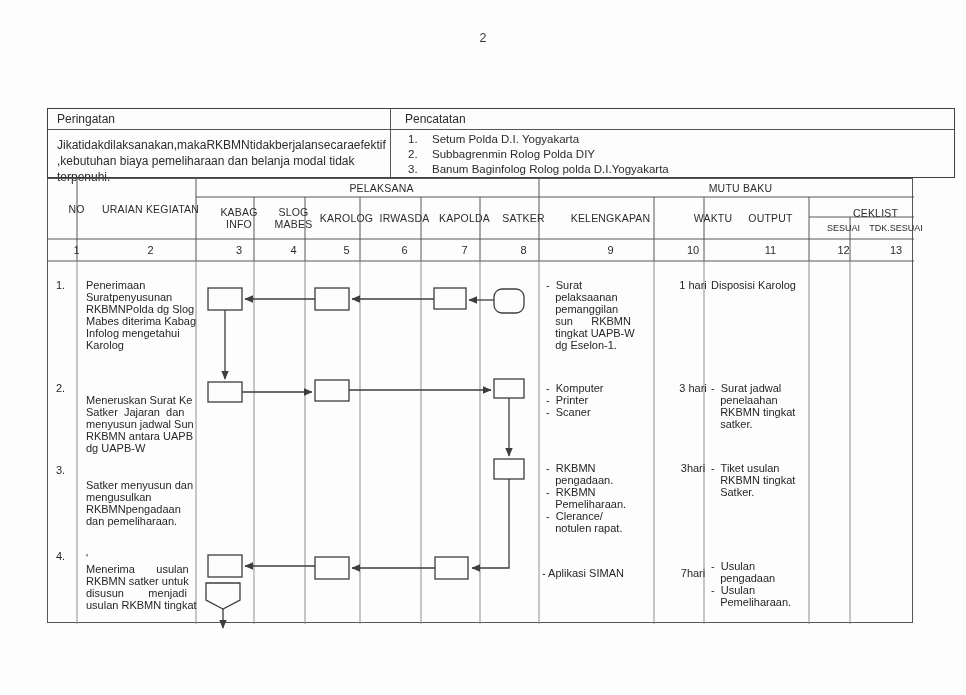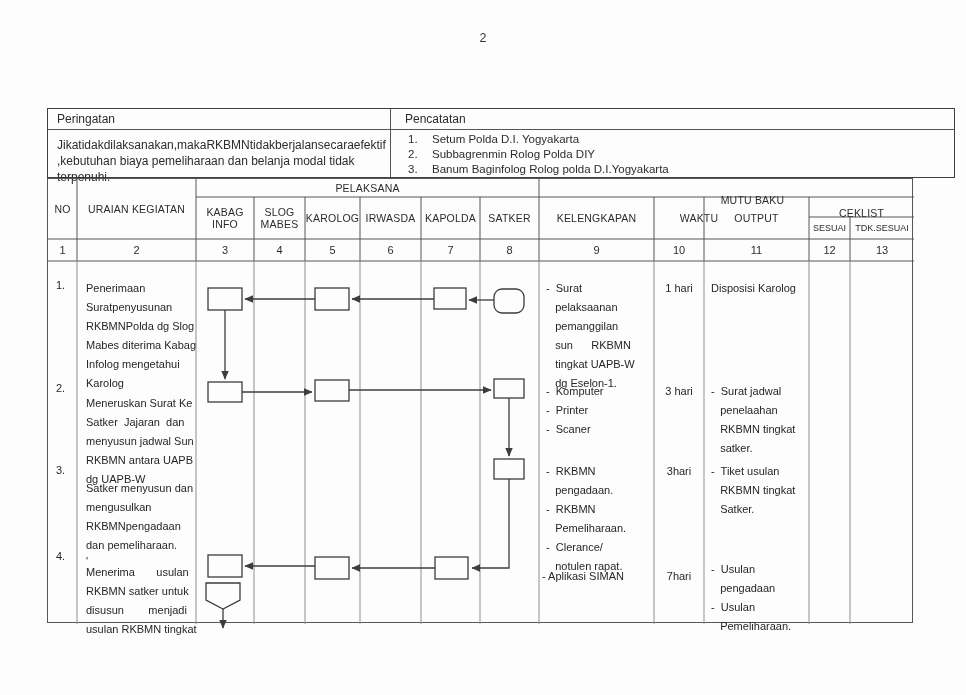--- a/index.html
+++ b/index.html
@@ -1,36 +1,36 @@
 <!DOCTYPE html>
 <html><head>
 <meta charset="utf-8">
 <style>
   html,body{margin:0;padding:0;background:#ffffff;}
   .page{
     position:relative;width:966px;height:695px;background:#fdfdfd;
     font-family:"Liberation Sans",sans-serif;color:#2e2e2e;overflow:hidden;
   }
   .abs{position:absolute;}
-  .center{display:flex;align-items:center;justify-content:center;text-align:center;}
+  .center{display:flex;align-items:center;justify-content:center;text-align:center;padding-left:14px;}
   
   .notes{position:absolute;left:47px;top:88px;width:908px;height:70px;border:1px solid #404040;box-sizing:border-box;margin-top:20px;}
   .notes .vline{position:absolute;left:342px;top:0;bottom:0;width:0;border-left:1px solid #565656;}
   .notes .hline{position:absolute;left:0;right:0;top:20px;height:0;border-top:1px solid #565656;}
   .notes-title{font-size:12px;color:#2c2c2c;}
   .notes-body{font-size:12px;line-height:16px;color:#2c2c2c;}
   .pc-item{display:flex;font-size:11.5px;line-height:15px;color:#2c2c2c;}
   .pc-num{width:24px;text-align:left;}
   
   .sop{position:absolute;left:47px;top:178px;width:866px;height:445px;border:1px solid #565656;box-sizing:border-box;overflow:visible;}
   .sop svg{position:absolute;left:0;top:0;overflow:visible;}
   .hdr{font-size:10.5px;letter-spacing:.2px;color:#2c2c2c;white-space:pre-line;line-height:12px;}
   .hdr-s{font-size:9px;color:#2c2c2c;}
   .colnum{font-size:11px;color:#2c2c2c;}
-  .bodytext{font-size:11px;line-height:19px;white-space:pre;color:#262626;}
+  .bodytext{font-size:11px;line-height:12px;white-space:pre;color:#262626;}
   .no-cell{font-size:11px;color:#262626;}
   .pagenum{position:absolute;left:0;top:31px;width:966px;text-align:center;font-size:12.5px;color:#3a3a3a;}
 </style>
 </head>
 <body>
 
 <div class="page">
 
   <div class="pagenum">2</div>
 
@@ -128,21 +128,21 @@
         <line x1="387" y1="389" x2="304" y2="389" marker-end="url(#ah)"></line>
         <line x1="267" y1="387" x2="197" y2="387" marker-end="url(#ah)"></line>
         <polygon points="158,404 192,404 192,421 175,430 158,421"></polygon>
         <line x1="175" y1="430" x2="175" y2="449" marker-end="url(#ah)"></line>
       </g>
     </svg>
 
     <div class="abs center hdr" style="left:0;top:0;width:29px;height:60px;">NO</div>
     <div class="abs center hdr" style="left:29px;top:0;width:119px;height:60px;">URAIAN KEGIATAN</div>
     <div class="abs center hdr" style="left:148px;top:0;width:343px;height:18px;">PELAKSANA</div>
-    <div class="abs center hdr" style="left:491px;top:12px;width:375px;height:18px;margin-left:26px;">MUTU BAKU</div>
+    <div class="abs center hdr" style="left:491px;top:0;width:375px;height:18px;">MUTU BAKU</div>
     <div class="abs center hdr" style="left:148px;top:18px;width:58px;height:42px;">KABAG
 INFO</div>
     <div class="abs center hdr" style="left:206px;top:18px;width:51px;height:42px;">SLOG
 MABES</div>
     <div class="abs center hdr" style="left:257px;top:18px;width:55px;height:42px;">KAROLOG</div>
     <div class="abs center hdr" style="left:312px;top:18px;width:61px;height:42px;">IRWASDA</div>
     <div class="abs center hdr" style="left:373px;top:18px;width:59px;height:42px;">KAPOLDA</div>
     <div class="abs center hdr" style="left:432px;top:18px;width:59px;height:42px;">SATKER</div>
     <div class="abs center hdr" style="left:491px;top:18px;width:115px;height:42px;">KELENGKAPAN</div>
     <div class="abs center hdr" style="left:606px;top:18px;width:50px;height:42px;margin-left:20px;">WAKTU</div>

